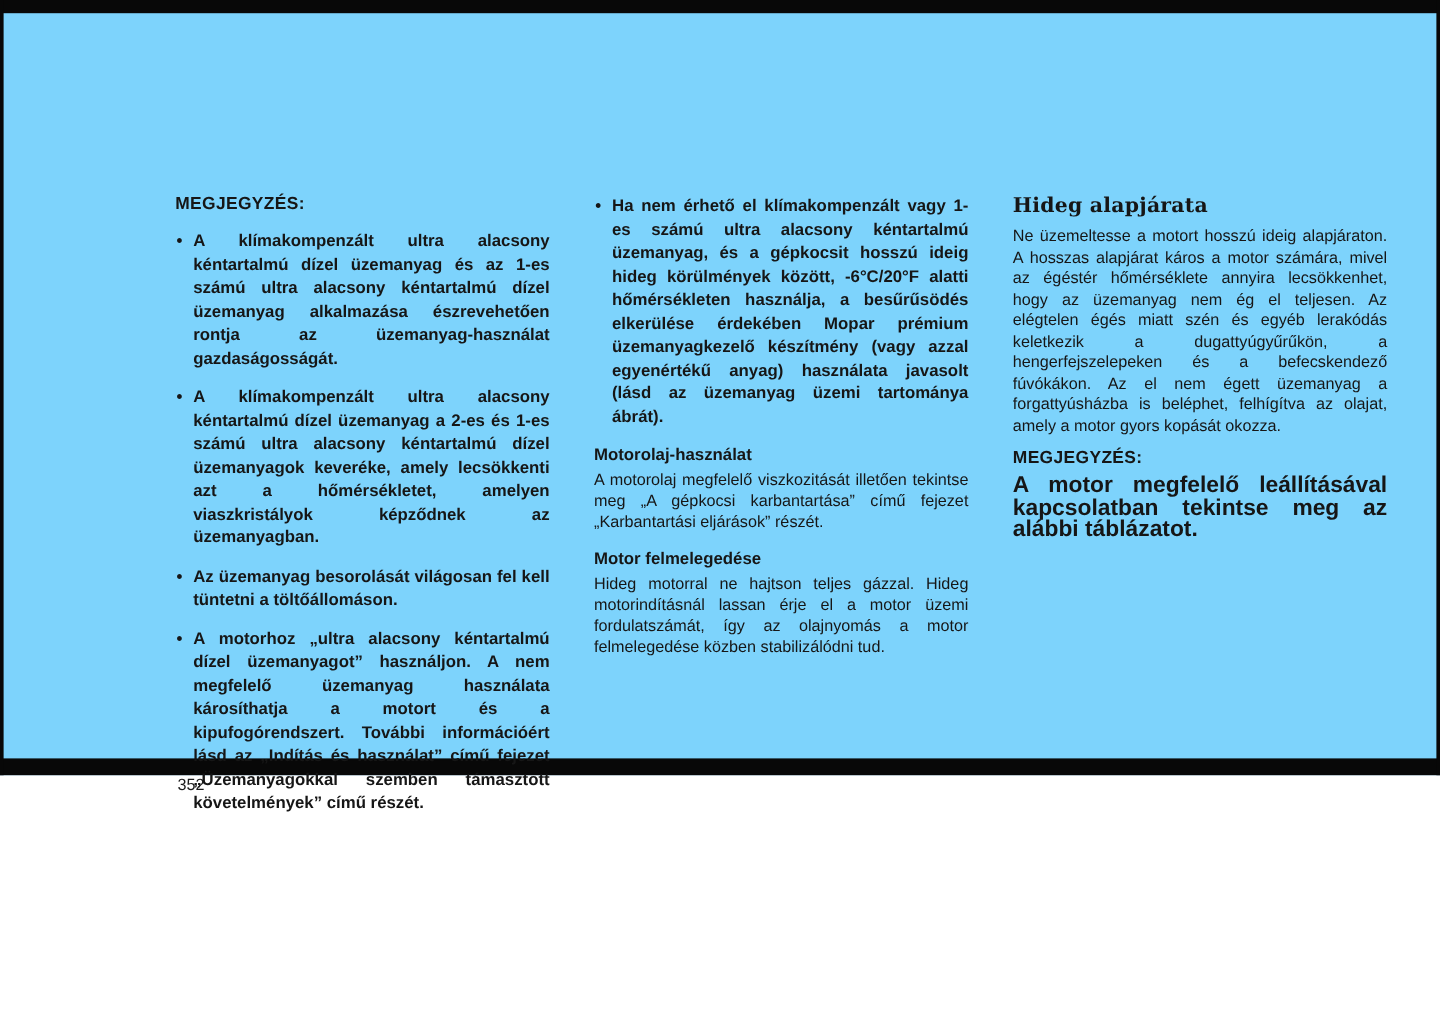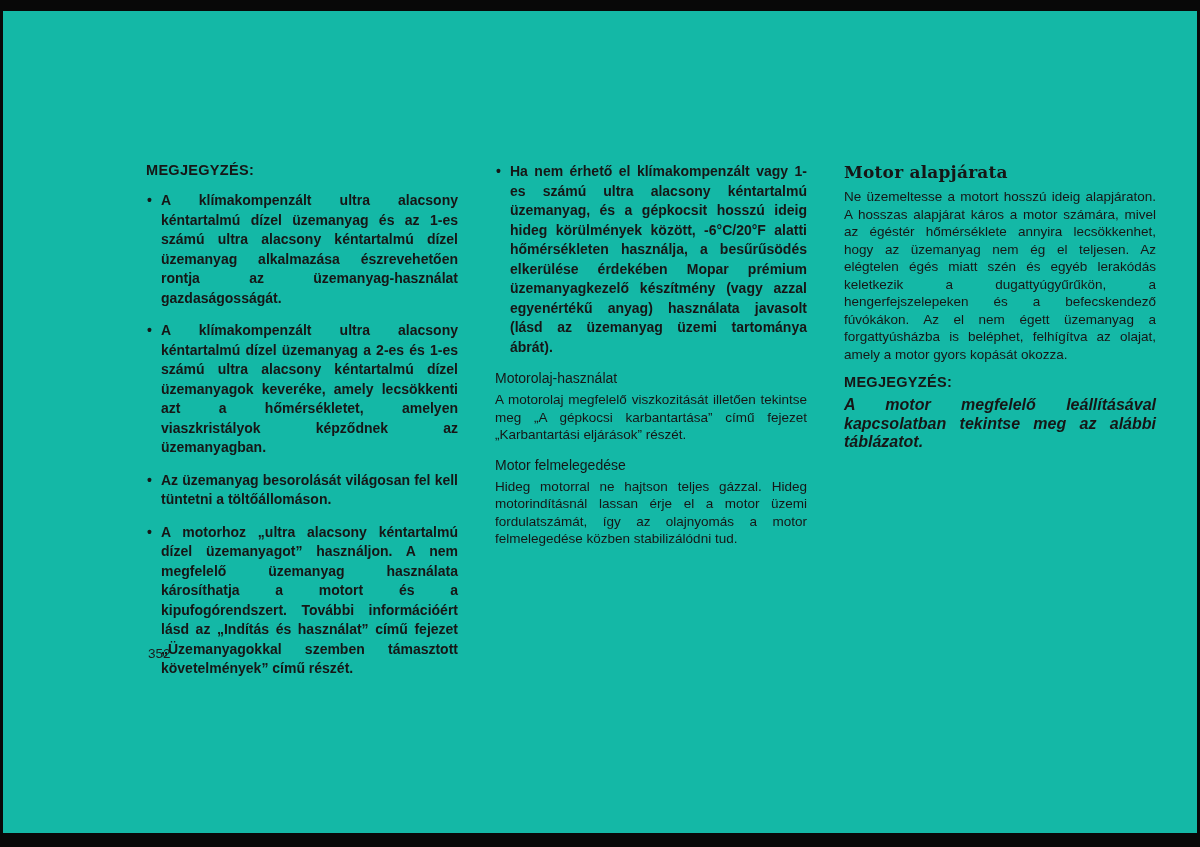--- a/index.html
+++ b/index.html
@@ -2,21 +2,21 @@
 <html><head>
 <meta charset="utf-8">
 <style>
   html, body { margin: 0; padding: 0; }
   body {
     width: 1200px; height: 847px; overflow: hidden;
     background: #ffffff;
     font-family: "Liberation Sans", sans-serif;
     color: #161616;
   }
-  .page { position: relative; width: 1200px; height: 847px; background: #14b8a6; }
+  .page { position: relative; width: 1200px; height: 646px; background: #7dd3fc; }
 
   
   .edge { position: absolute; background: #080808; }
   .edge-top    { top: 0; left: 0; width: 100%; height: 11px; }
   .edge-bottom { bottom: 0; left: 0; width: 100%; height: 14px; }
   .edge-left   { top: 0; left: 0; width: 3px; height: 100%; }
   .edge-right  { top: 0; right: 0; width: 3px; height: 100%; }
 
   .content {
     position: absolute; top: 162px; left: 146px;
@@ -29,32 +29,32 @@
     font-size: 14.5px; font-weight: bold; letter-spacing: .3px;
   }
   .bullet {
     position: relative; padding-left: 15px;
     margin: 0 0 13px 0;
     font-weight: bold; font-size: 14px; line-height: 19.5px;
     text-align: justify;
   }
   .bullet::before { content: "\2022"; position: absolute; left: 1px; top: 0; }
 
-  .sub-h { margin: 13px 0 5px 0; font-size: 14px; font-weight: normal; }
+  .sub-h { margin: 13px 0 5px 0; font-size: 14px; font-weight: bold; }
   .body  { margin: 0 0 11px 0; font-size: 13.5px; line-height: 17.5px; text-align: justify; }
 
   .serif-h {
     margin: 14px 0 6px 0;
     font-family: "DejaVu Serif", "Liberation Serif", serif;
     font-size: 17px; font-weight: bold; letter-spacing: .2px;
   }
   .col-right .serif-h.first { margin-top: 0; }
 
   .note-h2 { margin: 8px 0 6px 0; font-size: 14.5px; font-weight: bold; letter-spacing: .3px; }
-  .note-text { font-weight: bold; font-size: 16px; line-height: 18.5px; text-align: justify; margin: 0; font-style: italic; }
+  .note-text { font-weight: bold; font-size: 19px; line-height: 18.5px; text-align: justify; margin: 0; }
 
   .page-number {
     position: absolute; left: 148px; top: 646px;
     font-size: 13.5px; color: #1b1b1b;
   }
 </style>
 </head>
 <body>
 
 <div class="page">
@@ -78,21 +78,21 @@
       <p class="bullet">Ha nem érhető el klímakompenzált vagy 1-es számú ultra alacsony kéntartalmú üzemanyag, és a gépkocsit hosszú ideig hideg körülmények között, -6°C/20°F alatti hőmérsékleten használja, a besűrűsödés elkerülése érdekében Mopar prémium üzemanyagkezelő készítmény (vagy azzal egyenértékű anyag) használata javasolt (lásd az üzemanyag üzemi tartománya ábrát).</p>
 
       <h3 class="sub-h">Motorolaj-használat</h3>
       <p class="body">A motorolaj megfelelő viszkozitását illetően tekintse meg „A gépkocsi karbantartása” című fejezet „Karbantartási eljárások” részét.</p>
 
       <h3 class="sub-h">Motor felmelegedése</h3>
       <p class="body">Hideg motorral ne hajtson teljes gázzal. Hideg motorindításnál lassan érje el a motor üzemi fordulatszámát, így az olajnyomás a motor felmelegedése közben stabilizálódni tud.</p>
     </section>
 
     <section class="col col-right">
-      <h2 class="serif-h first">Motor alapjárata</h2>
+      <h2 class="serif-h first">Hideg alapjárata</h2>
       <p class="body">Ne üzemeltesse a motort hosszú ideig alapjáraton. A hosszas alapjárat káros a motor számára, mivel az égéstér hőmérséklete annyira lecsökkenhet, hogy az üzemanyag nem ég el teljesen. Az elégtelen égés miatt szén és egyéb lerakódás keletkezik a dugattyúgyűrűkön, a hengerfejszelepeken és a befecskendező fúvókákon. Az el nem égett üzemanyag a forgattyúsházba is beléphet, felhígítva az olajat, amely a motor gyors kopását okozza.</p>
 
 
       <h3 class="note-h2">MEGJEGYZÉS:</h3>
       <p class="note-text">A motor megfelelő leállításával kapcsolatban tekintse meg az alábbi táblázatot.</p>
     </section>
 
   </div>
 
   <div class="page-number">352</div>

